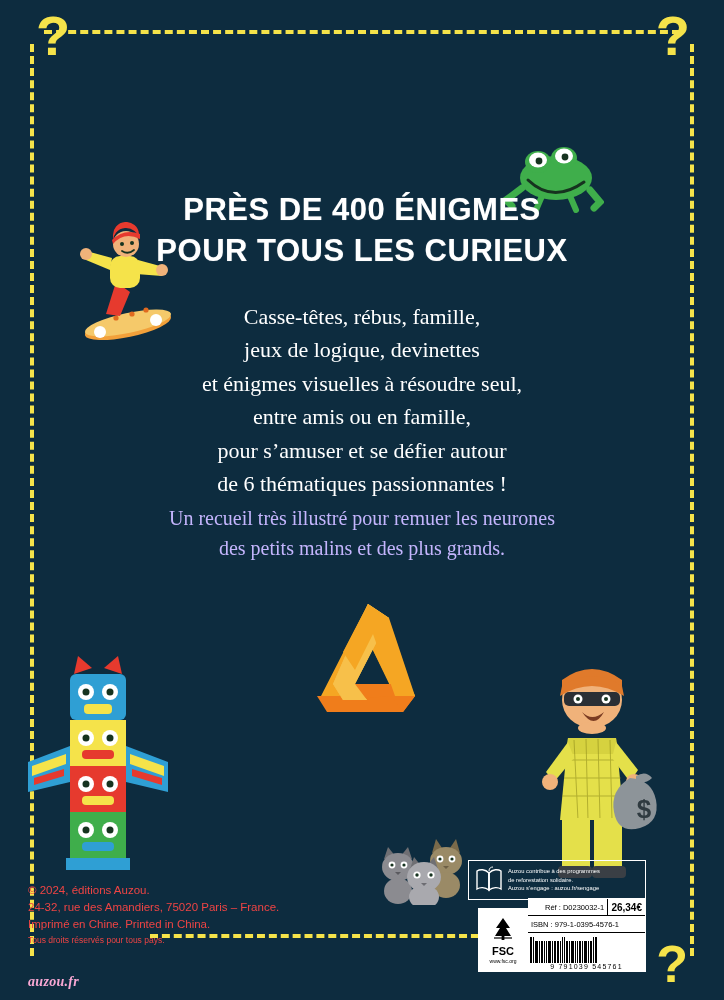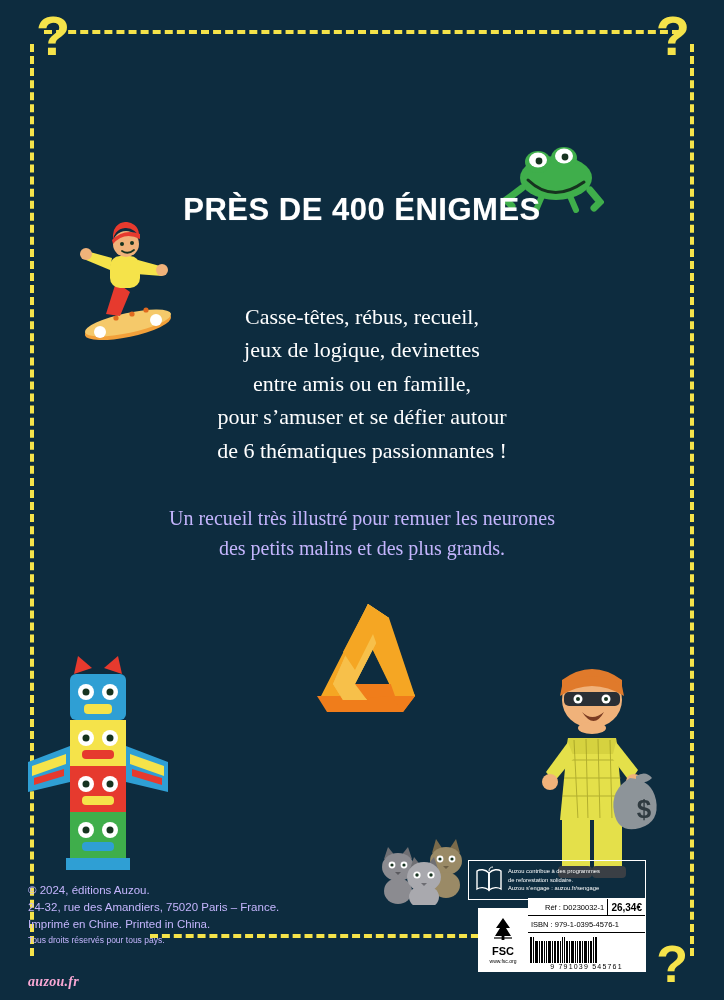--- a/index.html
+++ b/index.html
@@ -95,21 +95,21 @@
   .art-skater{left:60px;top:222px;width:130px;height:130px;}
   .art-frog{right:120px;top:138px;width:106px;height:76px;}
   .art-totem{left:8px;bottom:118px;width:180px;height:240px;}
   .art-burglar{right:52px;bottom:120px;width:160px;height:230px;}
   .art-cats{left:378px;bottom:95px;width:90px;height:80px;}
 
   
   .copyright{
     position:absolute;left:28px;bottom:52px;
     font-family:"Liberation Sans",sans-serif;
-    color:#c4b5fd;
+    color:#ef4444;
   }
   .copyright .c1{font-size:11.5px;line-height:1.5;}
   .copyright .c2{font-size:11.5px;line-height:1.5;}
   .copyright .c3{font-size:11.5px;line-height:1.5;}
   .copyright .c4{font-size:8.5px;line-height:1.6;margin-top:1px;}
   .logo-auzou{
     position:absolute;left:28px;bottom:10px;
     font-family:"Liberation Serif",serif;
     font-weight:bold;font-style:italic;
     font-size:14px;color:#f9a8d4;
@@ -240,25 +240,27 @@
     <circle cx="66" cy="22" r="13" fill="#f0b27a"></circle>
     <path d="M53 20 A13 13 0 0 1 79 18 L79 12 A13 13 0 0 0 53 14 Z" fill="#e63a2e"></path>
     <path d="M52 18 Q64 6 80 12 L80 17 Q64 9 53 22 Z" fill="#e63a2e"></path>
     <circle cx="62" cy="22" r="2" fill="#16331f"></circle>
     <circle cx="72" cy="21" r="2" fill="#16331f"></circle>
     <path d="M62 29 Q68 33 74 28" stroke="#16331f" stroke-width="1.8" fill="none" stroke-linecap="round"></path>
   </svg>
 
   <div class="headline">
     <span class="l1">PRÈS DE 400 ÉNIGMES</span>
+    <span class="l2">POUR TOUS LES CURIEUX</span>
   </div>
 
   <div class="blurb">
-    <span>Casse-têtes, rébus, recueil,</span>
+    <span>Casse-têtes, rébus, famille,</span>
     <span>jeux de logique, devinettes</span>
+    <span>et énigmes visuelles à résoudre seul,</span>
     <span>entre amis ou en famille,</span>
     <span>pour s’amuser et se défier autour</span>
     <span>de 6 thématiques passionnantes !</span>
   </div>
 
   <div class="blurb2">
     <span>Un recueil très illustré pour remuer les neurones</span>
     <span>des petits malins et des plus grands.</span>
   </div>
 

